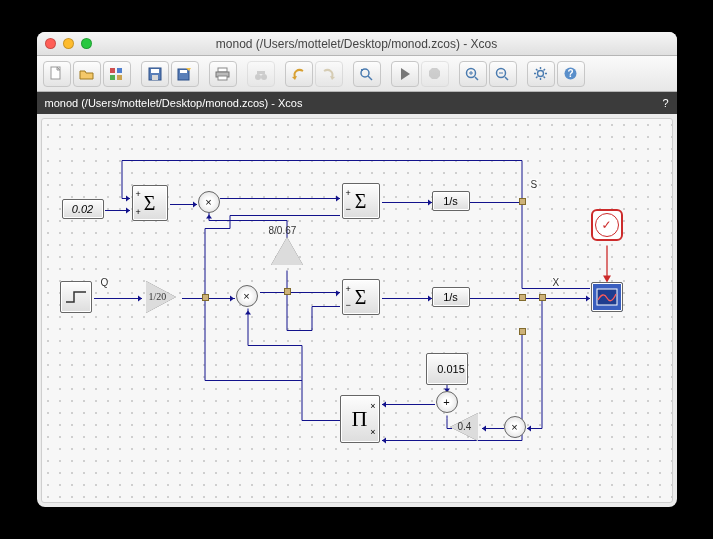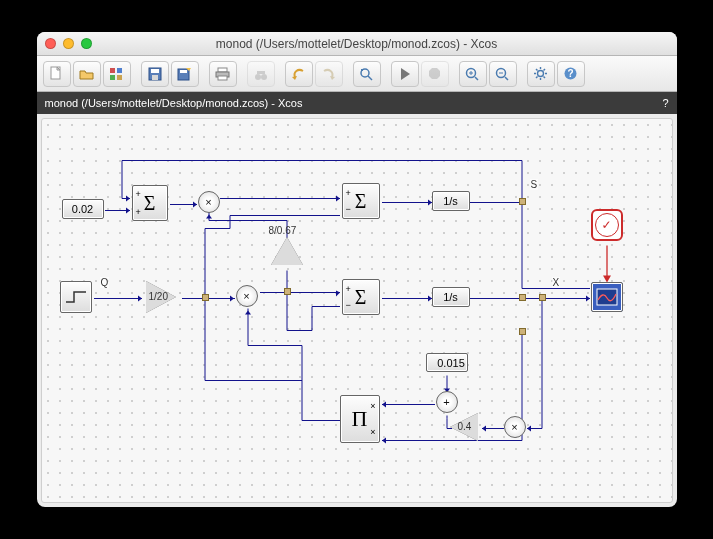--- a/index.html
+++ b/index.html
@@ -368,21 +368,21 @@
       <path d="M500 308 H485"></path>
     </svg>
 
     <div class="port" style="left:160px; top:175px"></div>
     <div class="port" style="left:242px; top:169px"></div>
     <div class="port" style="left:477px; top:79px"></div>
     <div class="port" style="left:477px; top:175px"></div>
     <div class="port" style="left:477px; top:209px"></div>
     <div class="port" style="left:497px; top:175px"></div>
 
-    <div class="blk" style="left:20px; top:80px; width:42px; height:20px;">
+    <div class="blk" style="left:20px; top:80px; width:42px; height:20px;font-style:italic;">
       <span>0.02</span>
     </div>
 
     <div class="blk" style="left:90px; top:66px; width:36px; height:36px;">
       <span class="sigma">Σ</span>
       <span style="position:absolute;left:3px;top:3px;font-size:9px">+</span>
       <span style="position:absolute;left:3px;bottom:3px;font-size:9px">+</span>
     </div>
 
     <div class="round" style="left:156px; top:72px;">×</div>
@@ -397,38 +397,38 @@
       <span>1/s</span>
     </div>
 
     <div class="blk" style="left:18px; top:162px; width:32px; height:32px;">
       <svg class="step-wave">
           <path d="M1 13 H9 V3 H21" fill="none" stroke="#333" stroke-width="1.5"></path>
         </svg>
     </div>
 
     <div class="tri-right" style="left:104px; top:162px;"></div>
-    <div class="tri-right-lbl" style="left:107px; top:172px;">1/20</div>
+    <div class="tri-right-lbl" style="left:107px; top:172px;font-family:Liberation Serif, serif;">1/20</div>
 
     <div class="round" style="left:194px; top:166px;">×</div>
 
     <div class="tri-up" style="left:229px; top:118px;"></div>
     <div class="tri-up-lbl" style="left:227px; top:106px;">8/0.67</div>
 
     <div class="blk" style="left:300px; top:160px; width:38px; height:36px;">
       <span class="sigma">Σ</span>
       <span style="position:absolute;left:3px;top:4px;font-size:9px">+</span>
       <span style="position:absolute;left:3px;bottom:4px;font-size:9px">−</span>
     </div>
 
     <div class="blk" style="left:390px; top:168px; width:38px; height:20px;">
       <span>1/s</span>
     </div>
 
-    <div class="blk" style="left:384px; top:234px; width:42px; height:19px;padding-left:9px;">
+    <div class="blk" style="left:384px; top:234px; width:42px; height:32px;padding-left:9px;">
       <span>0.015</span>
     </div>
 
     <div class="round" style="left:394px; top:272px;">+</div>
 
     <div class="tri-left" style="left:408px; top:294px;"></div>
     <div class="tri-left-lbl" style="left:416px; top:302px;text-align:center;">0.4</div>
 
     <div class="round" style="left:462px; top:297px;">×</div>
 

